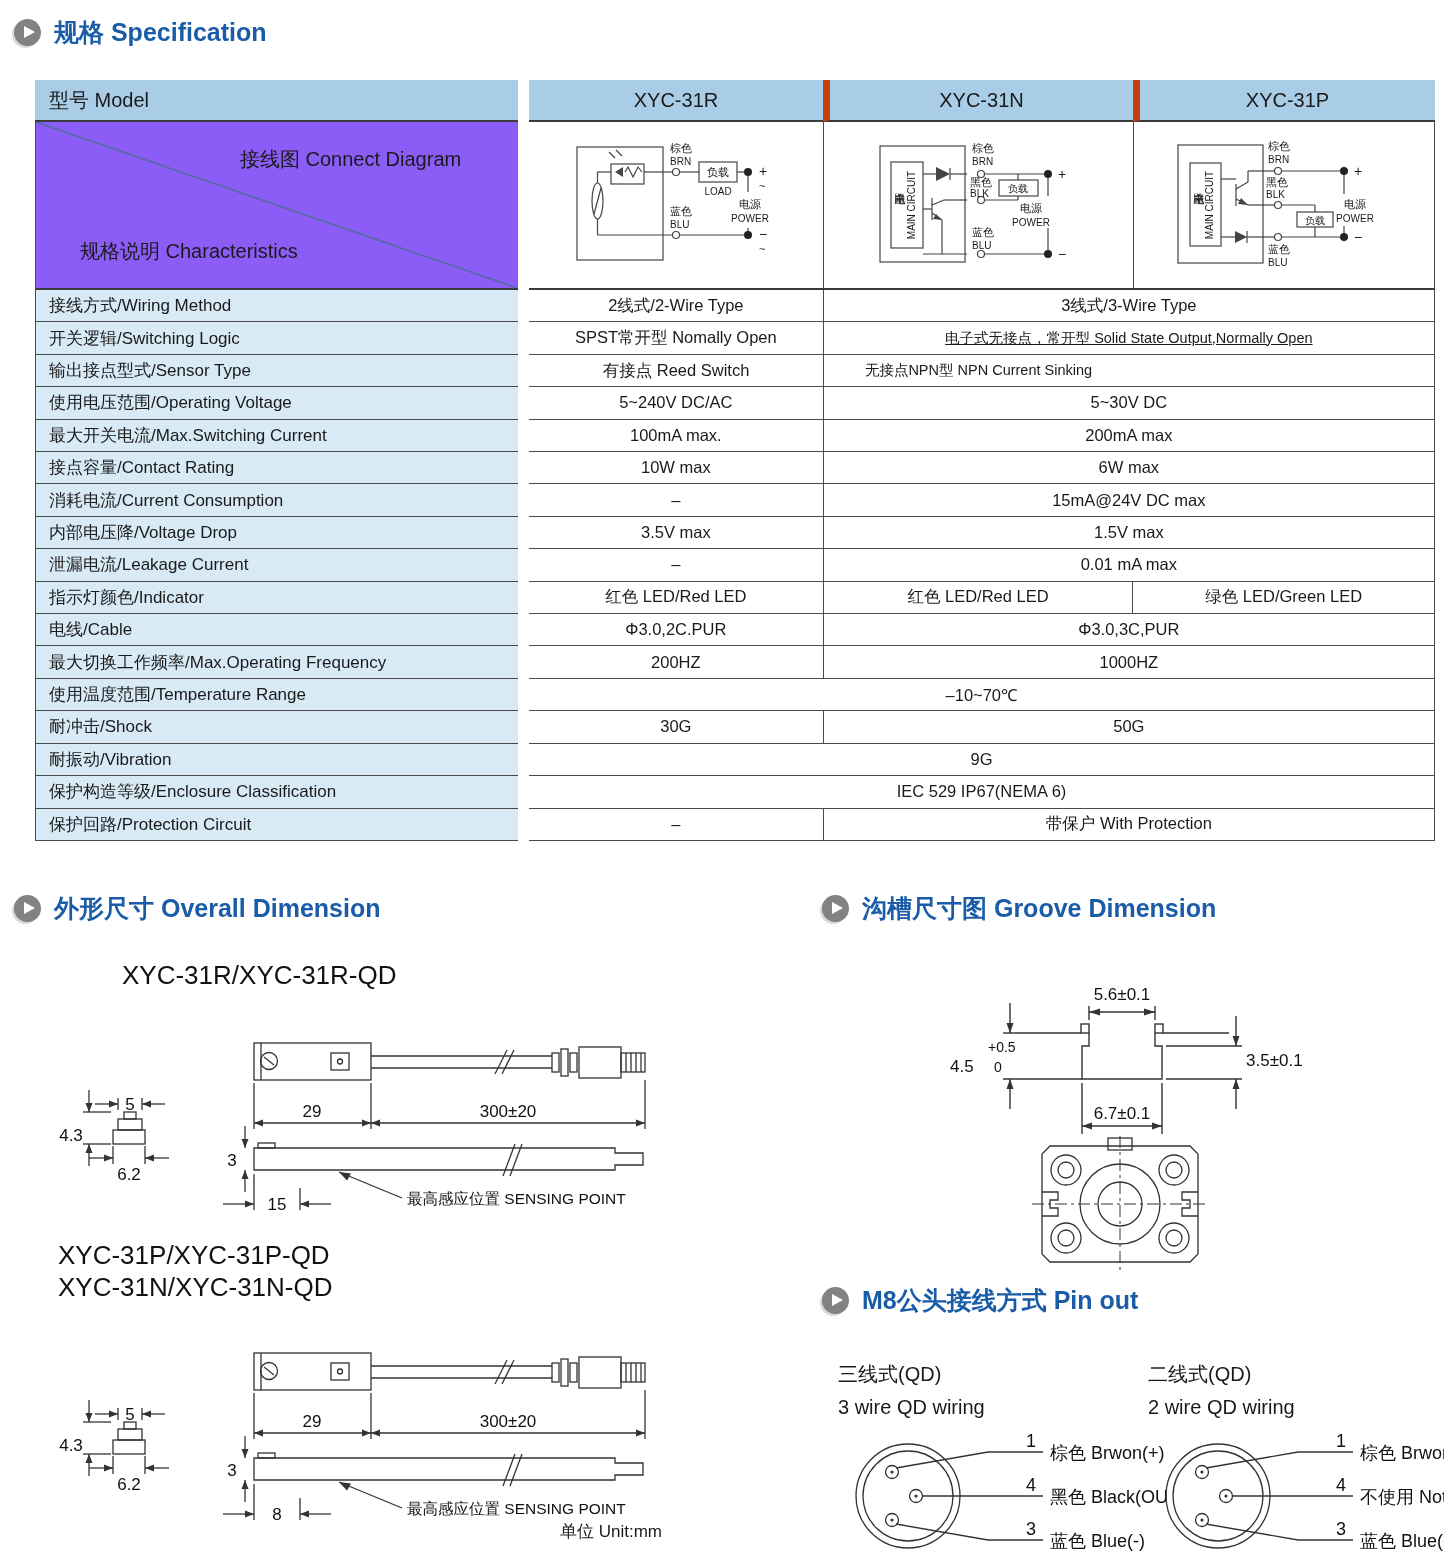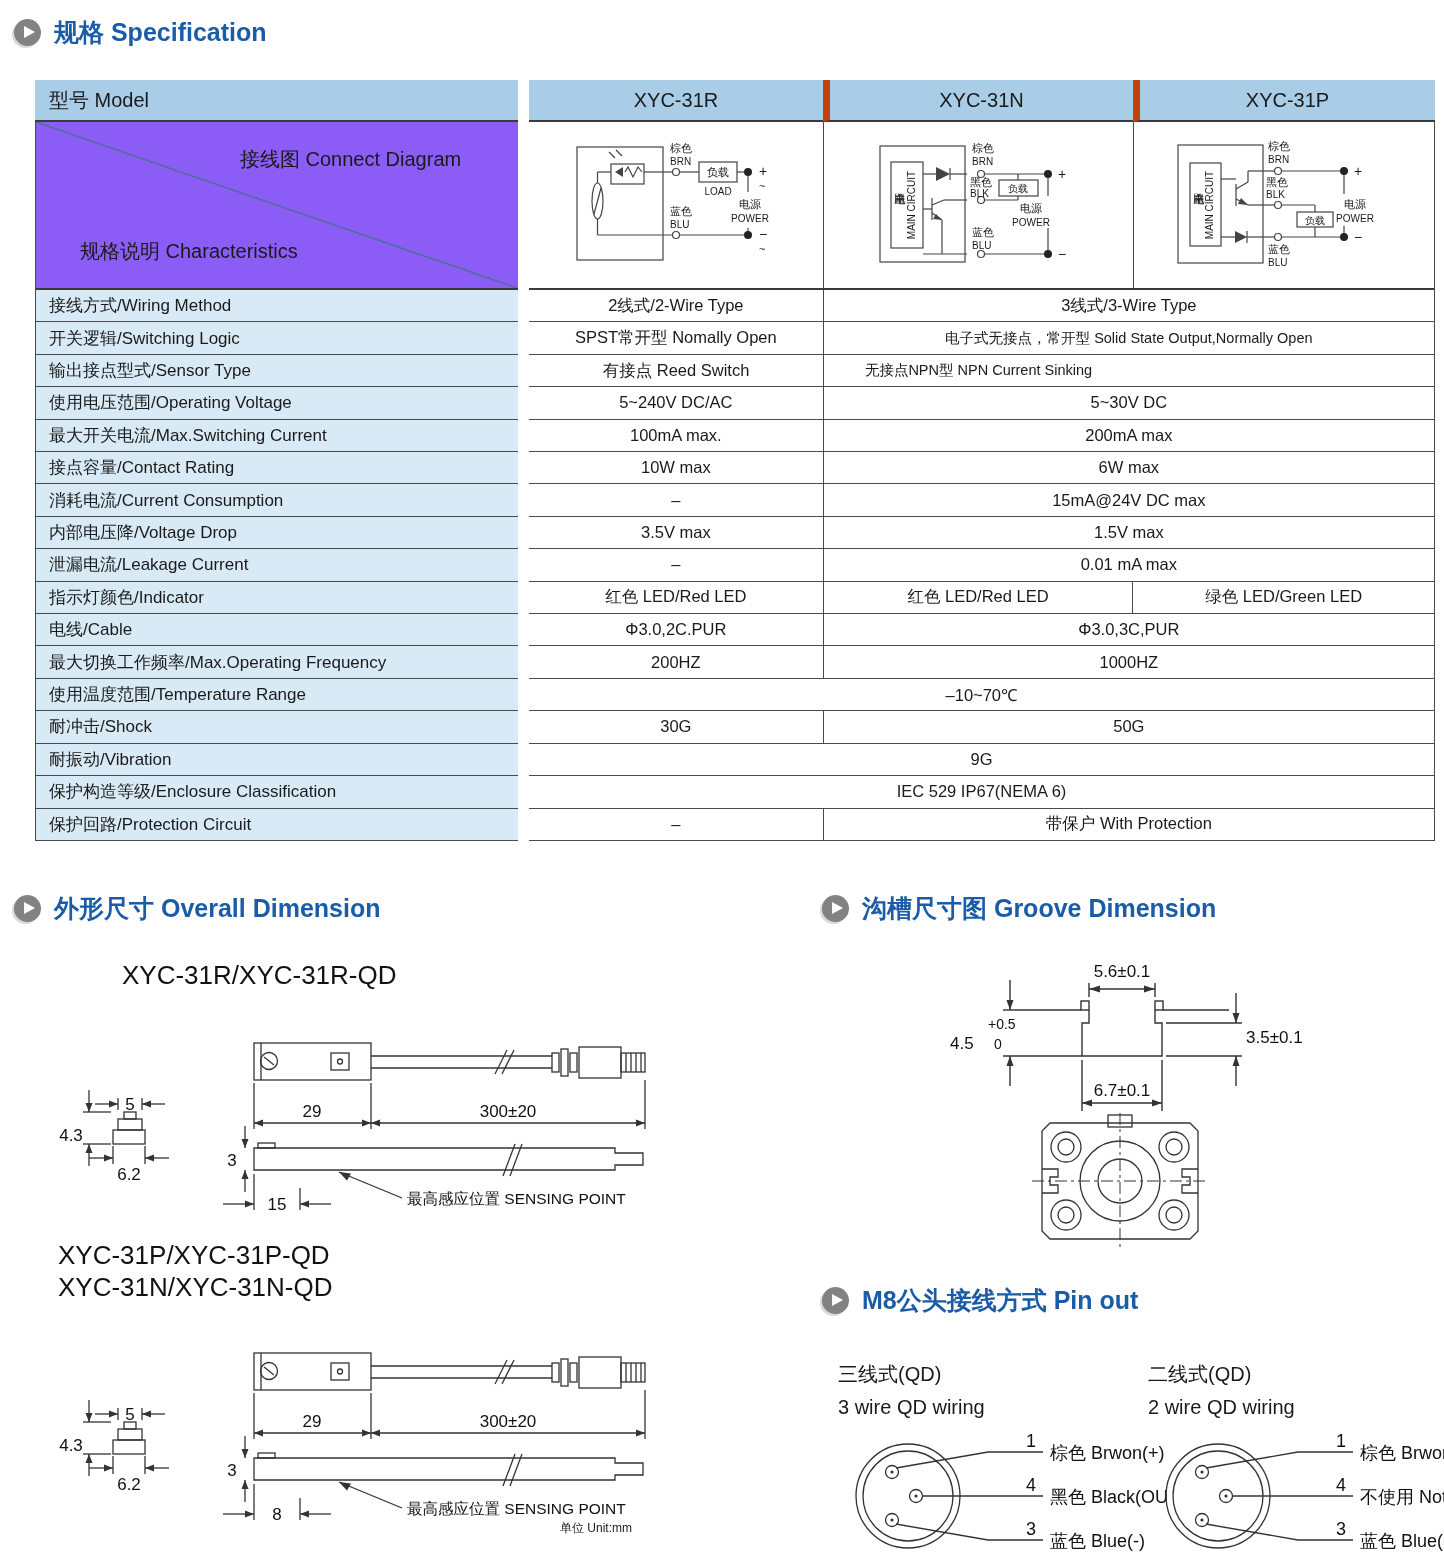--- a/index.html
+++ b/index.html
@@ -35,21 +35,21 @@
   .tbody{display:flex;flex-direction:column;height:551px;}
   .trow{display:flex;flex:1;}
   .tlabel{width:483px;background:#d9eaf7;font-size:17px;display:flex;align-items:center;
          padding-left:13px;box-sizing:border-box;border-bottom:1.5px solid #4a4a4a;border-left:1.5px solid #4a4a4a;}
   .tvals{width:906px;display:flex;box-sizing:border-box;border-bottom:1.5px solid #4a4a4a;border-right:1.5px solid #4a4a4a;}
   .tcell{display:flex;align-items:center;justify-content:center;font-size:16.5px;box-sizing:border-box;text-align:center;}
   .tcell.sep{border-left:1.5px solid #4a4a4a;}
   .tcell.small{font-size:14.5px;}
   
   .variant{position:absolute;font-size:26px;color:#111;white-space:nowrap;}
-  .unitnote{position:absolute;font-size:12px;}
+  .unitnote{position:absolute;font-size:17px;}
   .dimhost{position:absolute;}
   .pblock{position:absolute;width:330px;}
   .ptitle{font-size:20px;line-height:33px;white-space:nowrap;}
   svg text{font-family:"Liberation Sans",sans-serif;}
   .cjk{font-size:11px;fill:#1a1a1a;}
   .en{font-size:10px;fill:#1a1a1a;}
   .dimtxt{font-size:17px;fill:#111;}
 </style>
 </head>
 <body>
@@ -228,21 +228,21 @@
           <div class="tvals">
             <div class="tcell" style="width: 294px;">2线式/2-Wire Type</div>
             <div class="tcell sep" style="width: 612px;">3线式/3-Wire Type</div>
           </div>
         </div>
         <div class="trow">
           <div class="tlabel">开关逻辑/Switching Logic</div>
           <div class="gut"></div>
           <div class="tvals">
             <div class="tcell" style="width: 294px;">SPST常开型 Nomally Open</div>
-            <div class="tcell sep small" style="width: 612px;">电子式无接点，常开型 Solid State Output,Normally Open</div>
+            <div class="tcell sep small" style="width: 612px; text-decoration: underline;">电子式无接点，常开型 Solid State Output,Normally Open</div>
           </div>
         </div>
         <div class="trow">
           <div class="tlabel">输出接点型式/Sensor Type</div>
           <div class="gut"></div>
           <div class="tvals">
             <div class="tcell" style="width: 294px;">有接点 Reed Switch</div>
             <div class="tcell sep small" style="width: 310px;">无接点NPN型 NPN Current Sinking</div>
           </div>
         </div>
@@ -547,21 +547,21 @@
   </svg>
 </div>
 
   <div class="unitnote" style="left:560px;top:1520px;">单位 Unit:mm</div>
 
   <div class="heading" style="left:822px;top:892px;">
     <span class="hicon"></span>
     <span class="htext">沟槽尺寸图 Groove Dimension</span>
   </div>
 
-  <div class="dimhost" style="left:920px;top:945px;">
+  <div class="dimhost" style="left:920px;top:968px;">
     <svg width="450" height="312" viewBox="0 0 450 312">
       <g stroke="#333" stroke-width="1.4" fill="none">
         <line x1="95" y1="65" x2="161" y2="65"></line>
         <line x1="243" y1="65" x2="309" y2="65"></line>
         <rect x="161" y="56" width="8" height="9"></rect>
         <rect x="235" y="56" width="8" height="9"></rect>
         <polyline points="169,65 169,78 162,78 162,111 242,111 242,78 235,78 235,65"></polyline>
         <line x1="169" y1="52" x2="169" y2="38"></line>
         <line x1="235" y1="52" x2="235" y2="38"></line>
         <line x1="169" y1="44" x2="235" y2="44"></line>

